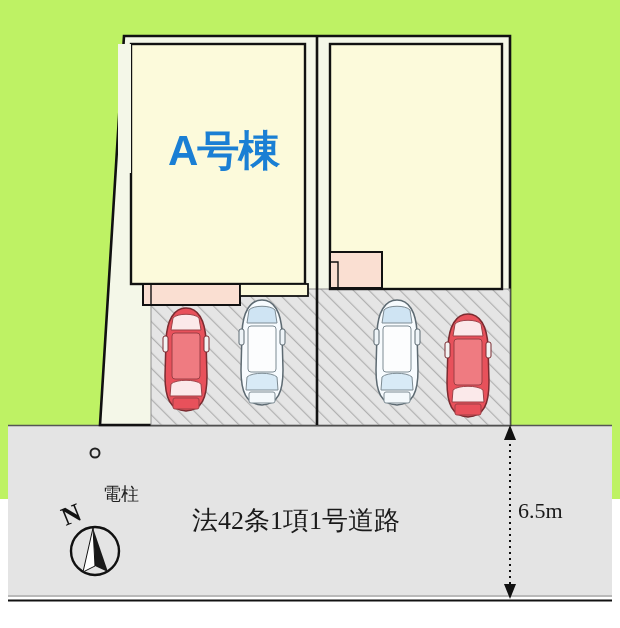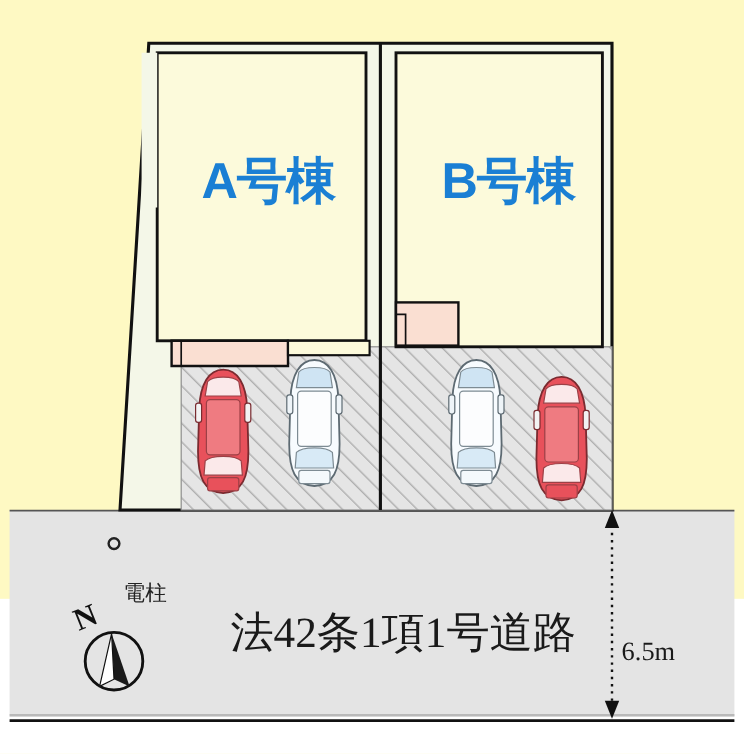--- a/index.html
+++ b/index.html
@@ -10,21 +10,21 @@
   body {
     width: 620px;
     height: 628px;
     font-family: "Liberation Sans", sans-serif;
     overflow: hidden;
   }
   #plan-root {
     position: relative;
     width: 620px;
     height: 499px;
-    background: #fef9c3;
+    background: #bef264;
     text-decoration: underline;
   }
   #plan-svg {
     position: absolute;
     left: 0;
     top: 0;
     width: 620px;
     height: 628px;
     display: block;
   }
@@ -171,23 +171,22 @@
         <circle cx="95" cy="551" r="24" fill="none" stroke="#111111" stroke-width="2.4"></circle>
         <polygon points="93,528 108,572 95,566" fill="#1a1a1a"></polygon>
         <polygon points="93,528 95,566 83,572" fill="#ffffff" stroke="#111111" stroke-width="1"></polygon>
       </g>
 
     </g>
   </svg>
 
   <div class="lot-label" style="position:absolute; left:168px; top:123px; font-size:42px; letter-spacing:-1px; color:#1a7fd4; white-space:nowrap;">A号棟</div>
 
-  <div class="lot-label" style="position:absolute; left:368px; top:123px; font-size:42px; letter-spacing:-1px; color:#1a7fd4; white-space:nowrap;">B号棟</div>
 
   <div class="pole-label" style="position:absolute; left:103px; top:444px; font-size:18px; color:#222222; white-space:nowrap;">電柱</div>
 
-  <div class="road-label" style="position:absolute; left:192px; top:503px; font-size:36px; color:#1a1a1a; white-space:nowrap; letter-spacing:0px;">法42条1項1号道路</div>
+  <div class="road-label" style="position:absolute; left:192px; top:503px; font-size:26px; color:#1a1a1a; white-space:nowrap; letter-spacing:0px;">法42条1項1号道路</div>
 
-  <div class="dim-label" style="position:absolute; left:518px; top:530px; font-size:22px; color:#1a1a1a; white-space:nowrap;text-align:right;">6.5m</div>
+  <div class="dim-label" style="position:absolute; left:518px; top:498px; font-size:22px; color:#1a1a1a; white-space:nowrap;text-align:right;">6.5m</div>
 
   <div class="compass-n" style="position:absolute; left:62px; top:500px; font-size:26px; color:#111111; transform:rotate(-22deg); transform-origin:center;">N</div>
 
 </div>
 
 </body></html>

